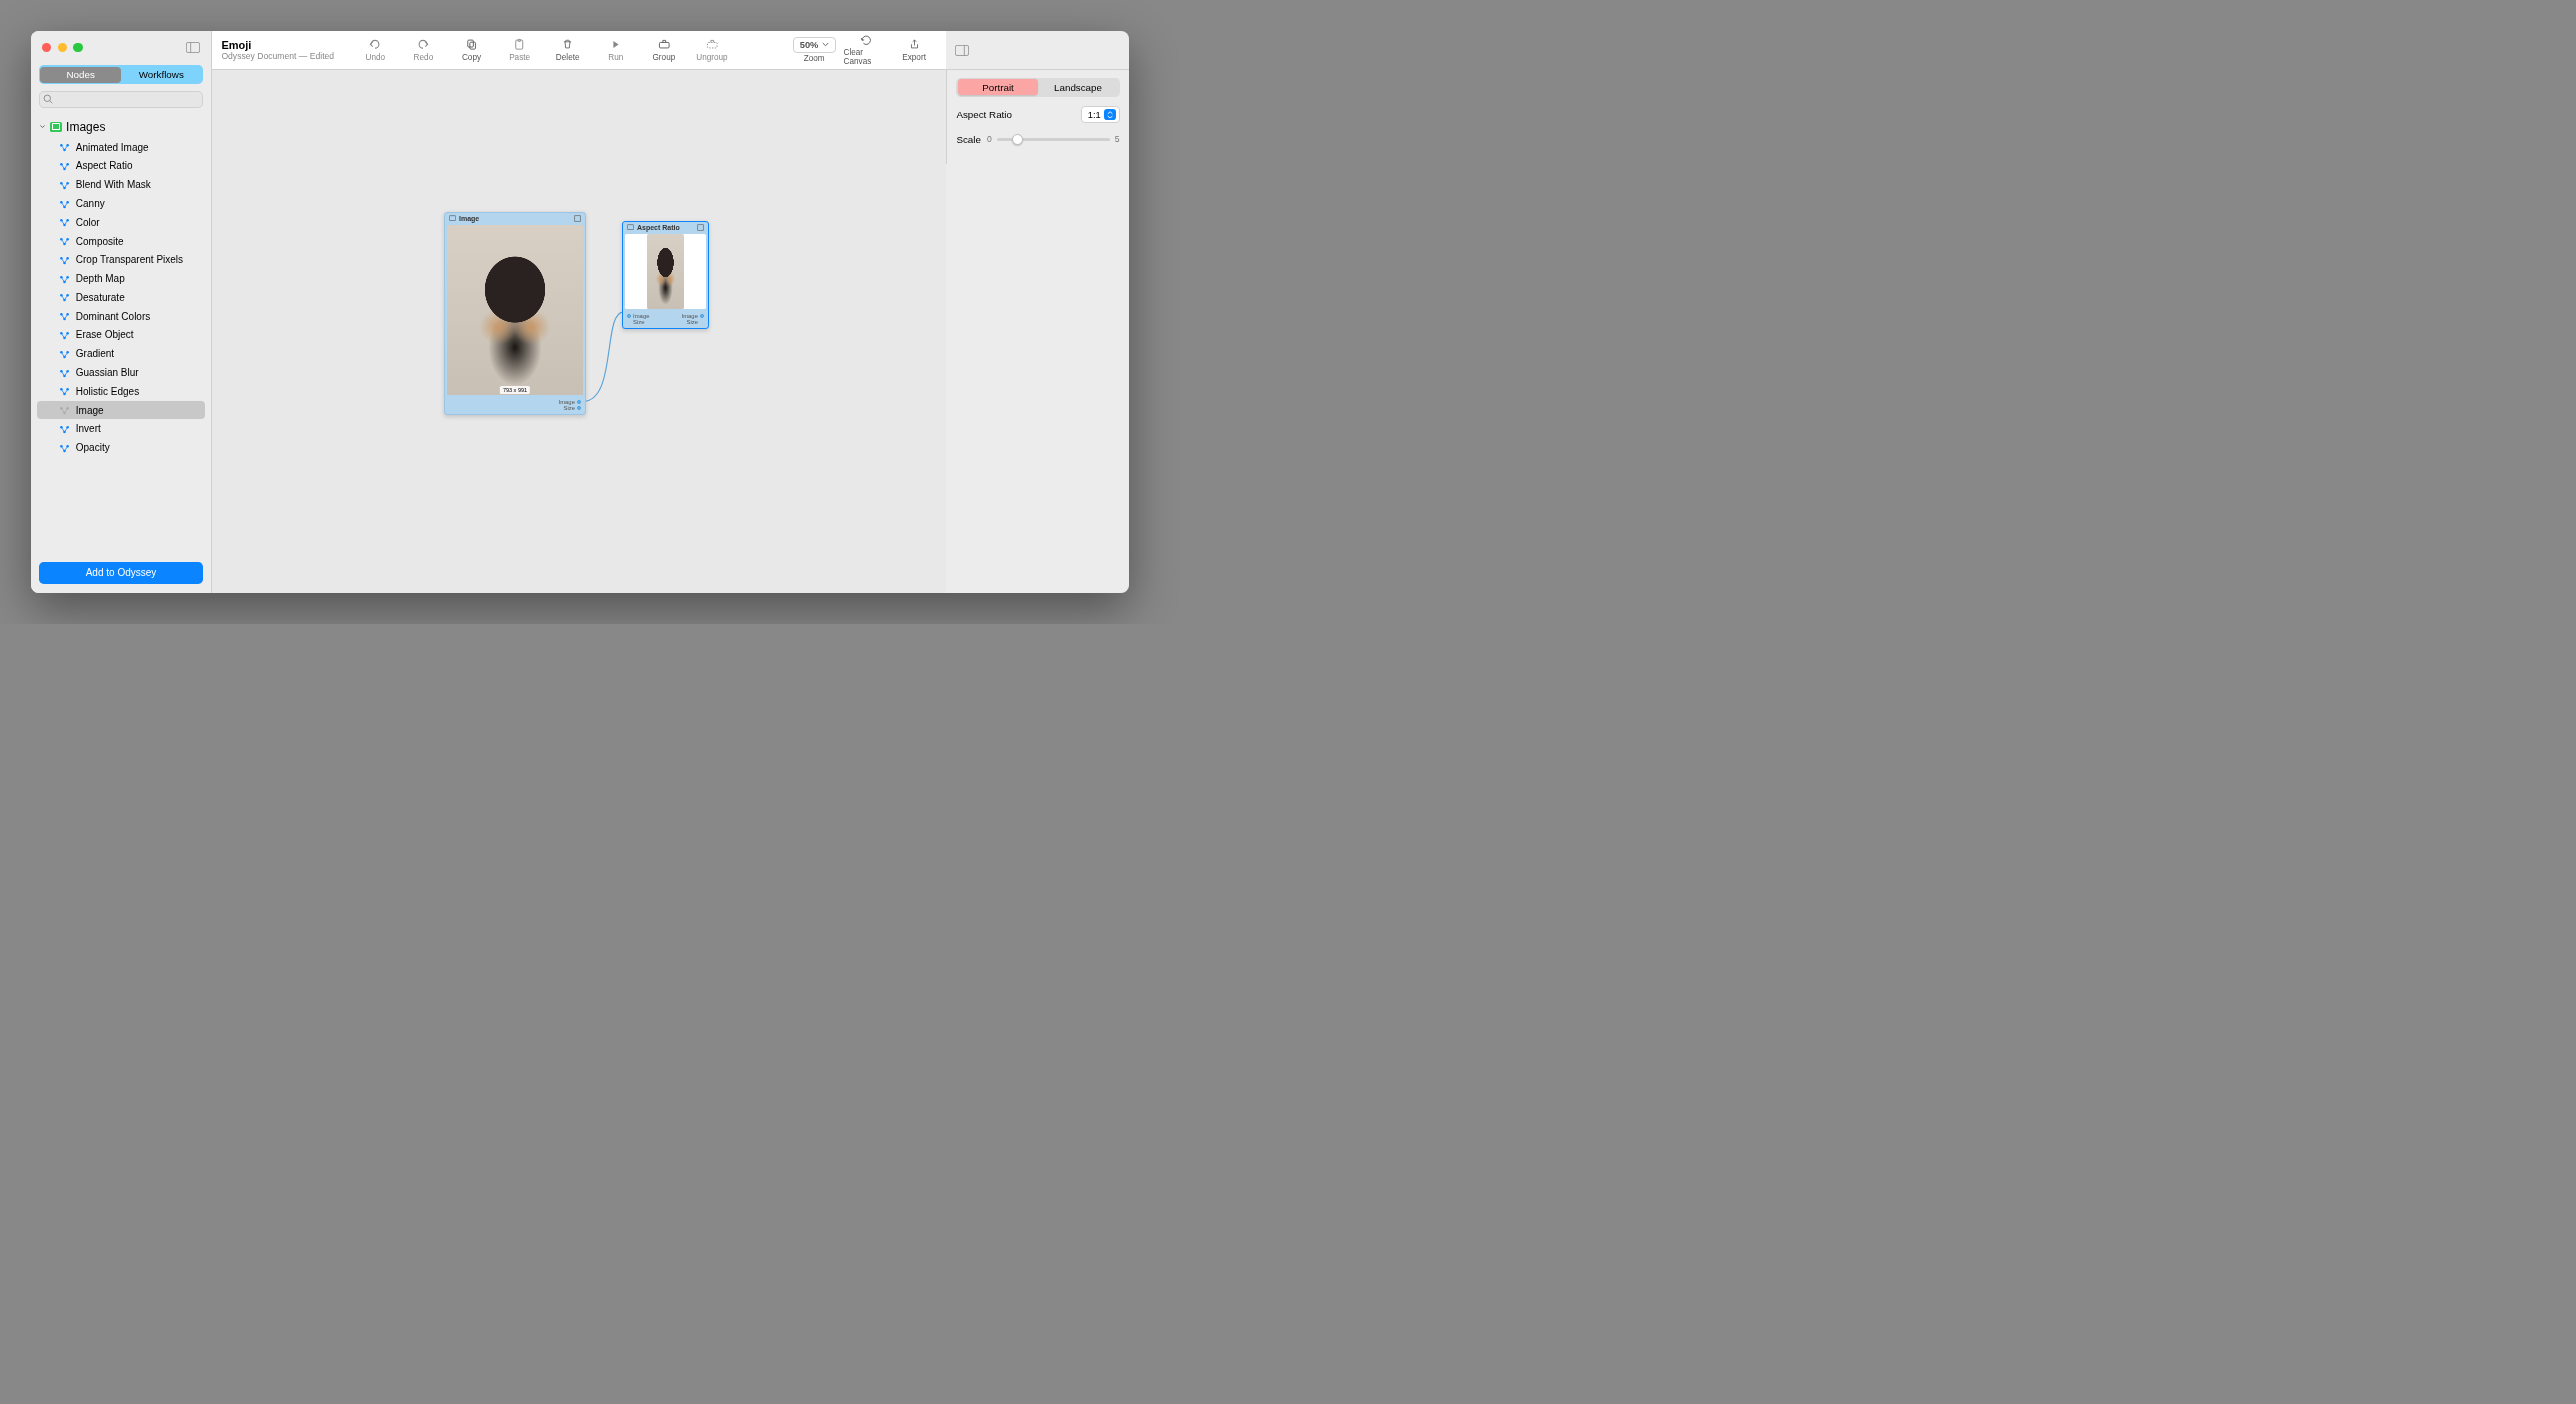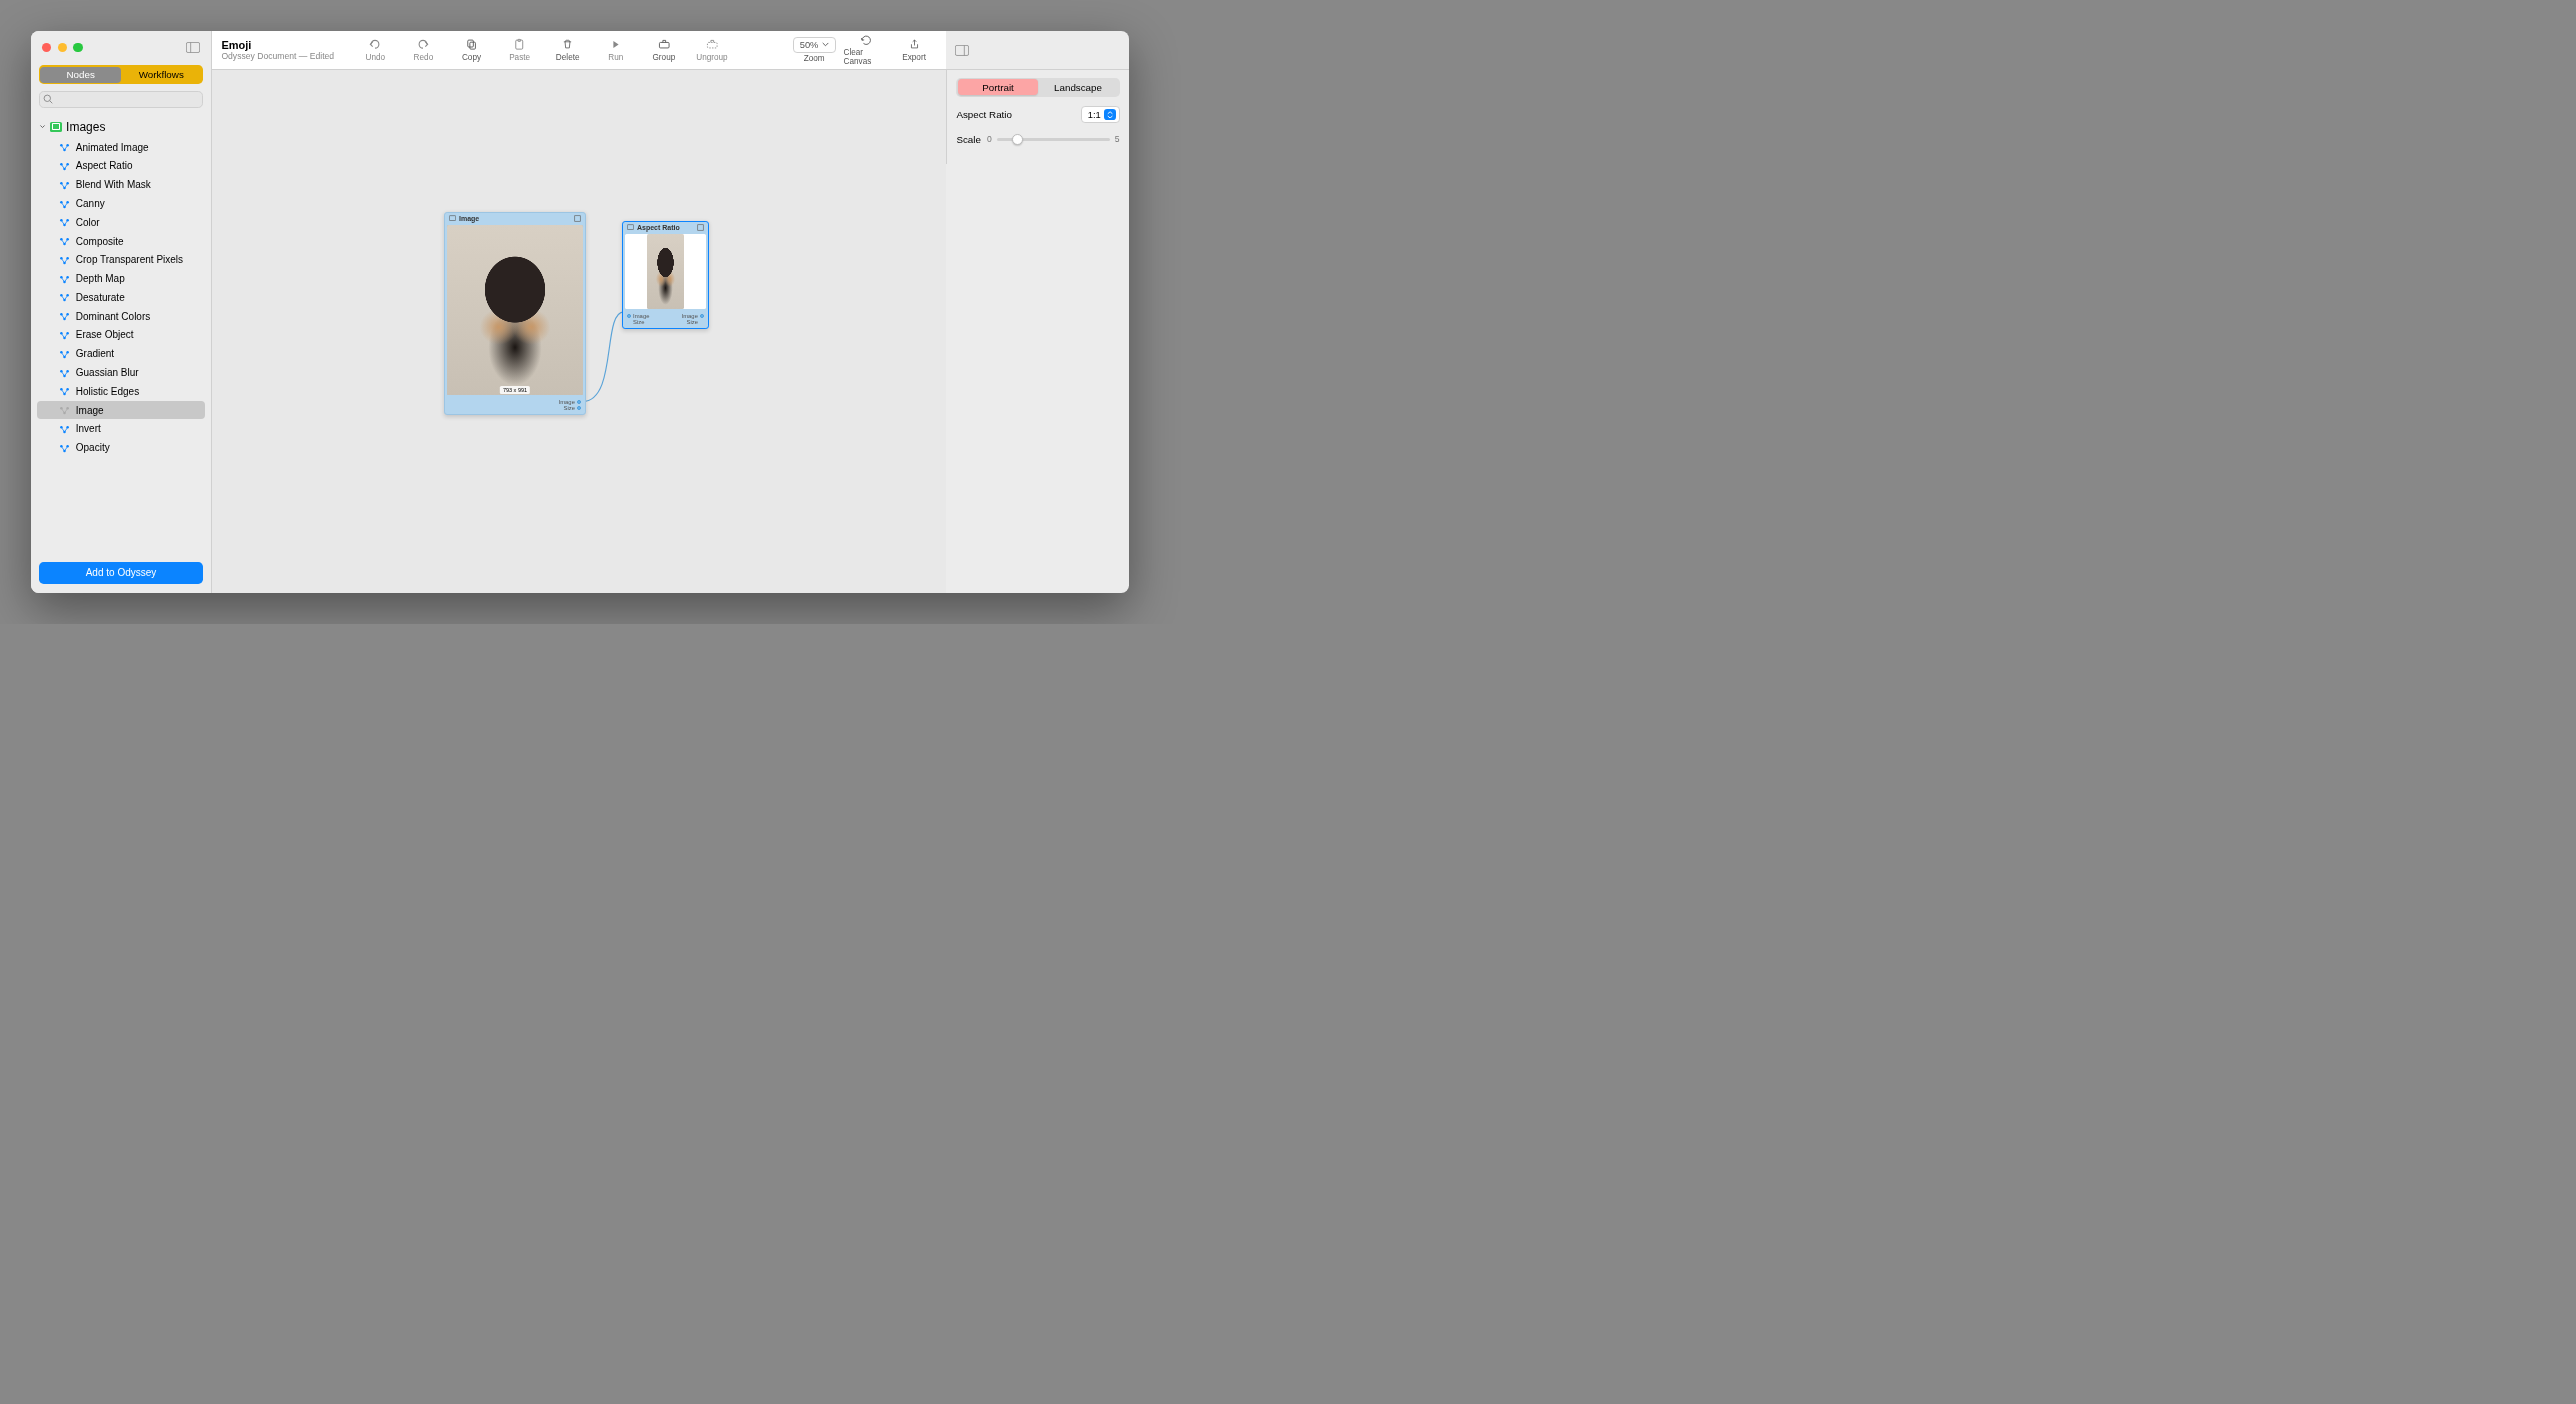--- a/index.html
+++ b/index.html
@@ -36,21 +36,21 @@
 .sidebar-toggle-left {
   margin-left: auto;
   color: #888;
   width: 14px; height: 11px;
 }
 .sidebar-toggle-left svg { width: 100%; height: 100%; }
 
 .seg-tabs {
   margin: 4.7px 7.8px;
   display: flex;
-  background: #eab308;
+  background: #7dd3fc;
   border-radius: 4.7px;
   padding: 1.6px;
 }
 .seg-tabs .tab {
   flex: 1;
   text-align: center;
   padding: 2.3px 0;
   font-size: 9.8px;
   border-radius: 3.9px;
   cursor: pointer;
@@ -155,20 +155,21 @@
 .tool-spacer { flex: 1; }
 .zoom-btn {
   display: flex; align-items: center; gap: 3.1px;
   border: 0.8px solid #d0d0d0;
   border-radius: 3.9px;
   padding: 1.6px 6.2px;
   font-size: 9.4px;
   margin: 0 4.7px;
   cursor: pointer;
   background: #fff;
+  font-weight: bold;
 }
 .zoom-col { display:flex; flex-direction:column; align-items:center; gap:1.6px; font-size:8.2px; color:#555;}
 
 
 .canvas {
   flex: 1;
   background: #e8e8e8;
   position: relative;
   overflow: hidden;
 }

